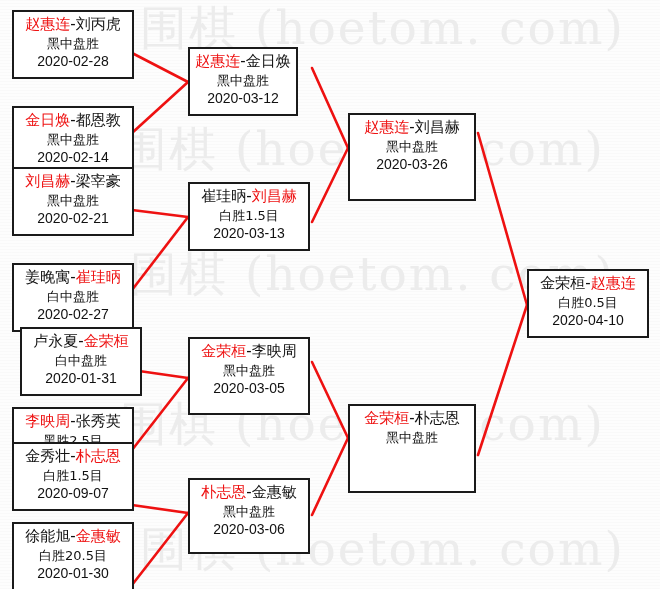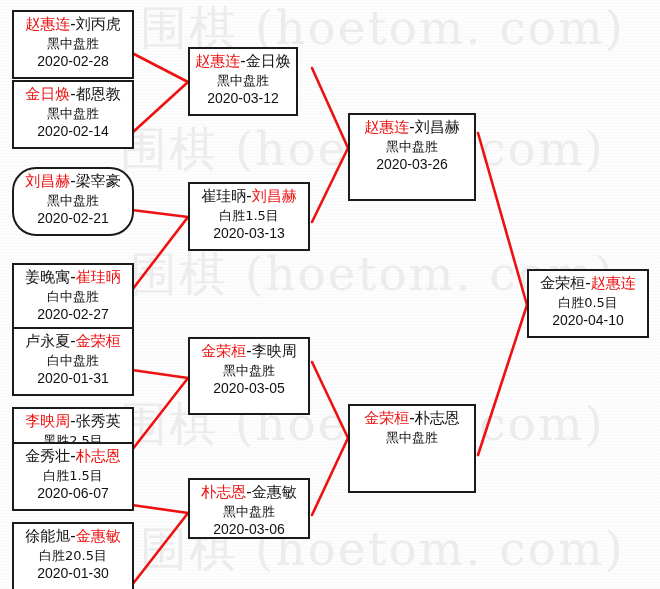--- a/index.html
+++ b/index.html
@@ -132,54 +132,54 @@
       <path d="M478 455 L527 305"></path>
     </g>
   </svg>
 
   <div class="match" style="left:12px; top:10px; width:122px; height:69px;">
     <div class="players"><span class="w">赵惠连</span><span class="dash">-</span><span class="l">刘丙虎</span></div>
     <div class="result">黑中盘胜</div>
     <div class="date">2020-02-28</div>
   </div>
 
-  <div class="match" style="left:12px; top:80px; width:122px; height:69px;">
+  <div class="match" style="left:12px; top:106px; width:122px; height:69px;">
     <div class="players"><span class="w">金日焕</span><span class="dash">-</span><span class="l">都恩教</span></div>
     <div class="result">黑中盘胜</div>
     <div class="date">2020-02-14</div>
   </div>
 
-  <div class="match" style="left:12px; top:167px; width:122px; height:69px;border-radius:24px;">
+  <div class="match" style="left:12px; top:167px; width:122px; height:69px;">
     <div class="players"><span class="w">刘昌赫</span><span class="dash">-</span><span class="l">梁宰豪</span></div>
     <div class="result">黑中盘胜</div>
     <div class="date">2020-02-21</div>
   </div>
 
   <div class="match" style="left:12px; top:247px; width:122px; height:69px;margin-top:16px;">
     <div class="players"><span class="l">姜晚寓</span><span class="dash">-</span><span class="w">崔珪昞</span></div>
     <div class="result">白中盘胜</div>
     <div class="date">2020-02-27</div>
   </div>
 
-  <div class="match" style="left:12px; top:327px; width:122px; height:69px;">
+  <div class="match" style="left:20px; top:327px; width:122px; height:69px;">
     <div class="players"><span class="l">卢永夏</span><span class="dash">-</span><span class="w">金荣桓</span></div>
     <div class="result">白中盘胜</div>
     <div class="date">2020-01-31</div>
   </div>
 
   <div class="match" style="left:12px; top:407px; width:122px; height:69px;">
     <div class="players"><span class="w">李映周</span><span class="dash">-</span><span class="l">张秀英</span></div>
     <div class="result">黑胜2.5目</div>
     <div class="date">2020-02-06</div>
   </div>
 
   <div class="match" style="left:12px; top:442px; width:122px; height:69px; top:442px;">
     <div class="players"><span class="l">金秀壮</span><span class="dash">-</span><span class="w">朴志恩</span></div>
     <div class="result">白胜1.5目</div>
-    <div class="date">2020-06-07</div>
+    <div class="date">2020-09-07</div>
   </div>
 
   <div class="match" style="left:12px; top:522px; width:122px; height:69px;">
     <div class="players"><span class="l">徐能旭</span><span class="dash">-</span><span class="w">金惠敏</span></div>
     <div class="result">白胜20.5目</div>
     <div class="date">2020-01-30</div>
   </div>
 
   <div class="match" style="left:188px; top:47px; width:110px; height:69px;">
     <div class="players"><span class="w">赵惠连</span><span class="dash">-</span><span class="l">金日焕</span></div>
@@ -192,21 +192,21 @@
     <div class="result">白胜1.5目</div>
     <div class="date">2020-03-13</div>
   </div>
 
   <div class="match" style="left:188px; top:337px; width:122px; height:78px;">
     <div class="players"><span class="w">金荣桓</span><span class="dash">-</span><span class="l">李映周</span></div>
     <div class="result">黑中盘胜</div>
     <div class="date">2020-03-05</div>
   </div>
 
-  <div class="match" style="left:188px; top:478px; width:122px; height:61px;">
+  <div class="match" style="left:188px; top:478px; width:122px; height:76px;">
     <div class="players"><span class="w">朴志恩</span><span class="dash">-</span><span class="l">金惠敏</span></div>
     <div class="result">黑中盘胜</div>
     <div class="date">2020-03-06</div>
   </div>
 
   <div class="match" style="left:348px; top:113px; width:128px; height:88px;">
     <div class="players"><span class="w">赵惠连</span><span class="dash">-</span><span class="l">刘昌赫</span></div>
     <div class="result">黑中盘胜</div>
     <div class="date">2020-03-26</div>
   </div>

